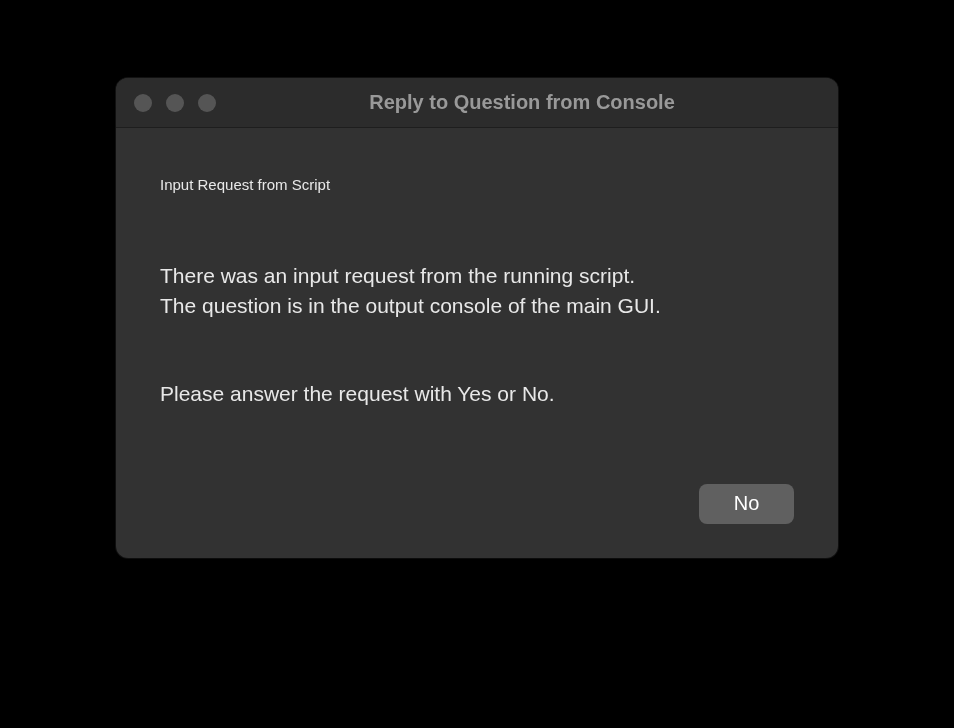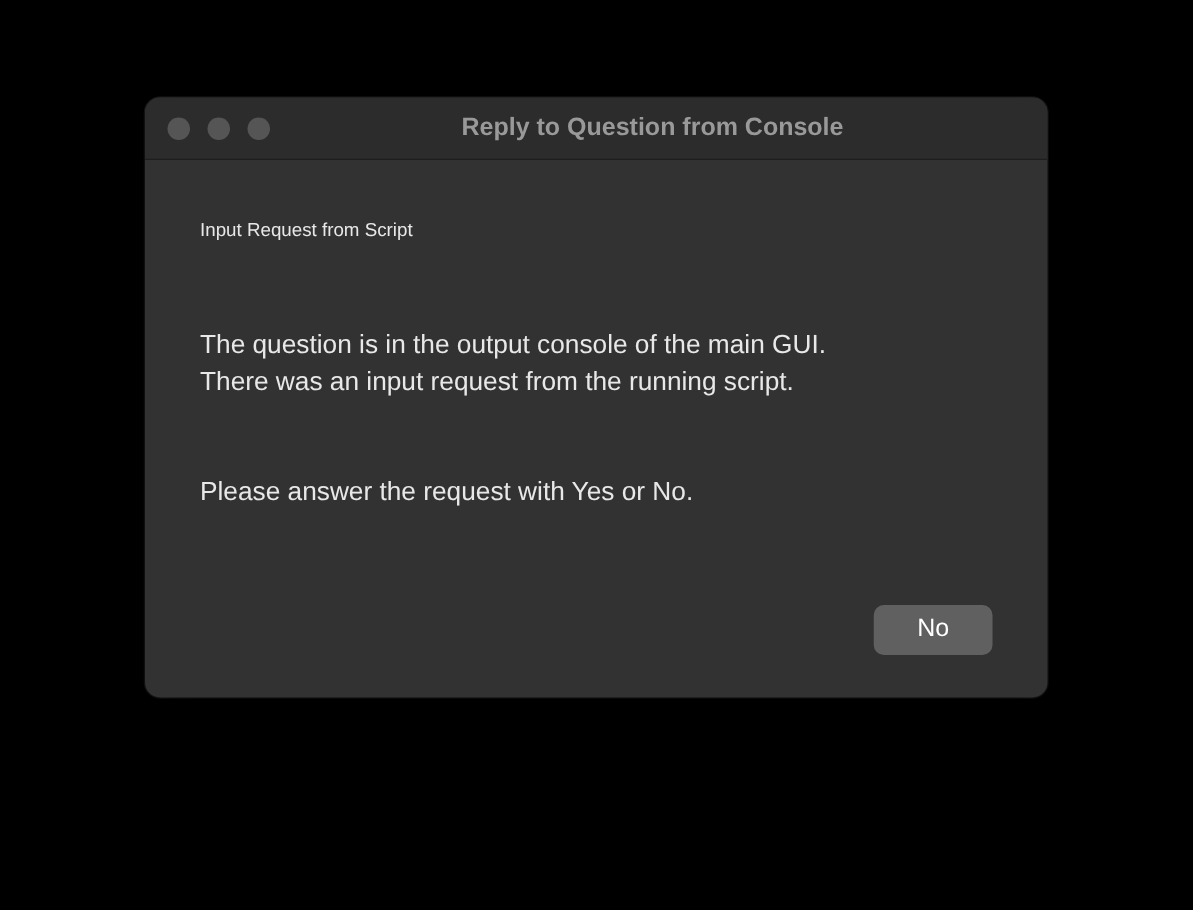--- a/index.html
+++ b/index.html
@@ -125,22 +125,22 @@
       <div class="traffic-light"></div>
       <div class="traffic-light"></div>
     </div>
     <div class="window-title">Reply to Question from Console</div>
   </div>
 
   <div class="content">
     <div class="heading">Input Request from Script</div>
 
     <div class="body-text">
+      <div>There was an input request from the running script.</div>
       <div>The question is in the output console of the main GUI.</div>
-      <div>There was an input request from the running script.</div>
     </div>
 
     <div class="instruction-text">Please answer the request with Yes or No.</div>
 
     <div class="button-row">
       <button class="btn btn-secondary">No</button>
     </div>
   </div>
 </div>
 

